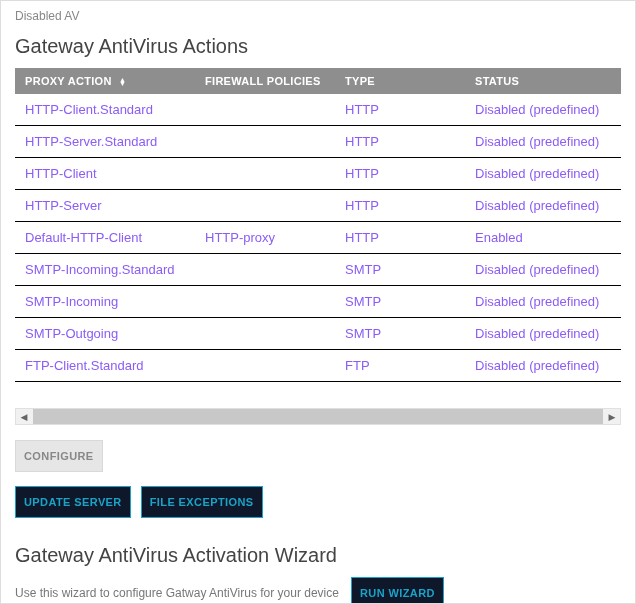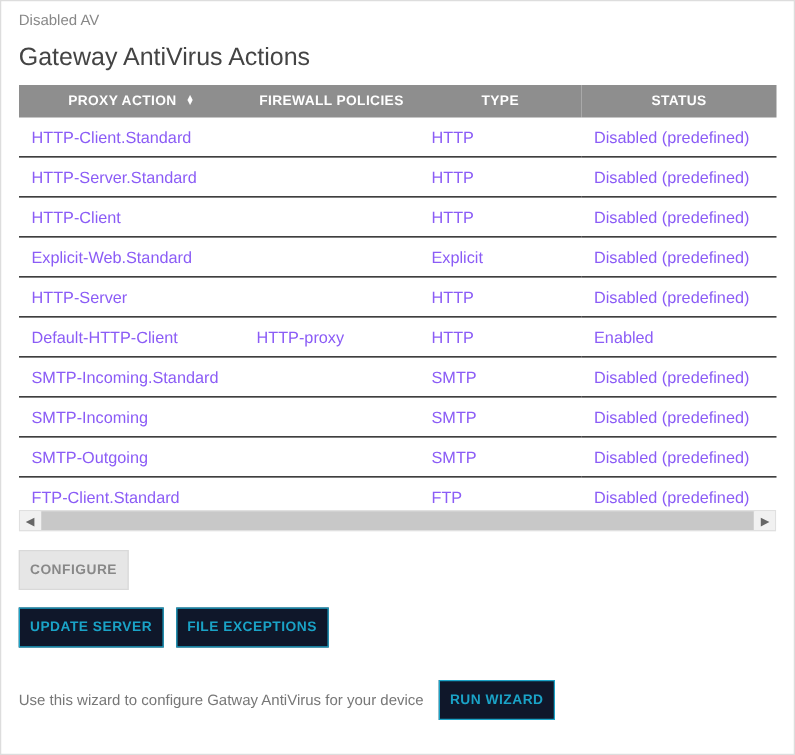--- a/index.html
+++ b/index.html
@@ -2,21 +2,21 @@
 <html><head>
 <meta charset="utf-8">
 <style>
 *{box-sizing:border-box;margin:0;padding:0}
 body{font-family:"Segoe UI",Arial,sans-serif;font-size:12px;color:#555;background:#fff;width:636px;height:604px;border:1px solid #ddd;padding:8px 14px}
 .breadcrumb{font-size:12px;color:#888;margin-bottom:12px}
 .section-title{font-size:20px;font-weight:300;color:#444;margin-bottom:10px}
 .table-wrap{position:relative;height:358px;overflow:hidden}
 .table-scroll{height:340px;overflow-y:scroll;overflow-x:hidden}
 table{width:100%;border-collapse:collapse;table-layout:fixed}
-thead th{background:#8e8e8e;color:#fff;font-weight:600;font-size:11px;text-align:center;padding:7px 10px;letter-spacing:.3px}
+thead th{background:#8e8e8e;color:#fff;font-weight:600;font-size:11px;text-align:left;padding:7px 10px;letter-spacing:.3px}
 thead th .sort{display:inline-flex;flex-direction:column;margin-left:4px;vertical-align:middle;line-height:4px;font-size:7px}
 tbody td{padding:8px 10px;border-bottom:1px solid #000000;font-size:13px;color:#8b5cf6;white-space:nowrap;overflow:hidden;text-overflow:ellipsis}
 .col-pa{width:180px}
 .col-fp{width:140px}
 .col-ty{width:130px}
 .col-st{width:auto}
 .hscroll{height:17px;background:#f1f1f1;border:1px solid #e0e0e0;display:flex;align-items:center}
 .hscroll .arrow{width:16px;height:15px;display:flex;align-items:center;justify-content:center;font-size:9px;color:#666;background:#f1f1f1}
 .hscroll .track{flex:1;height:100%;background:#c8c8c8;margin:0 1px}
 .btn-row{margin-top:14px;display:flex;gap:10px}
@@ -74,26 +74,20 @@
             <td>HTTP</td>
             <td>Disabled (predefined)</td>
           </tr>
           <tr>
             <td>HTTP-Client</td>
             <td></td>
             <td>HTTP</td>
             <td>Disabled (predefined)</td>
           </tr>
           <tr>
-            <td>Explicit-Web.Standard</td>
-            <td></td>
-            <td>Explicit</td>
-            <td>Disabled (predefined)</td>
-          </tr>
-          <tr>
             <td>HTTP-Server</td>
             <td></td>
             <td>HTTP</td>
             <td>Disabled (predefined)</td>
           </tr>
           <tr>
             <td>Default-HTTP-Client</td>
             <td>HTTP-proxy</td>
             <td>HTTP</td>
             <td>Enabled</td>
@@ -135,17 +129,18 @@
 <div class="btn-row">
   <button class="btn btn-grey">CONFIGURE</button>
 </div>
 
 <div class="btn-row">
   <button class="btn btn-outline">UPDATE SERVER</button>
   <button class="btn btn-outline">FILE EXCEPTIONS</button>
 </div>
 
 <div class="wizard">
+  <div class="wizard-title">Gateway AntiVirus Activation Wizard</div>
   <div class="wizard-row">
     <span>Use this wizard to configure Gatway AntiVirus for your device</span>
     <button class="btn btn-outline">RUN WIZARD</button>
   </div>
 </div>
 
 </body></html>

